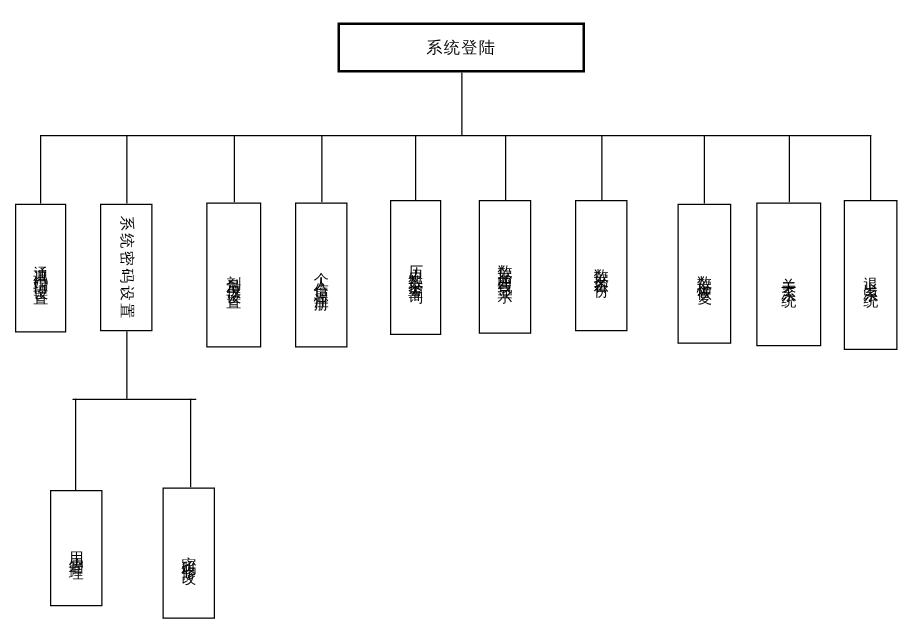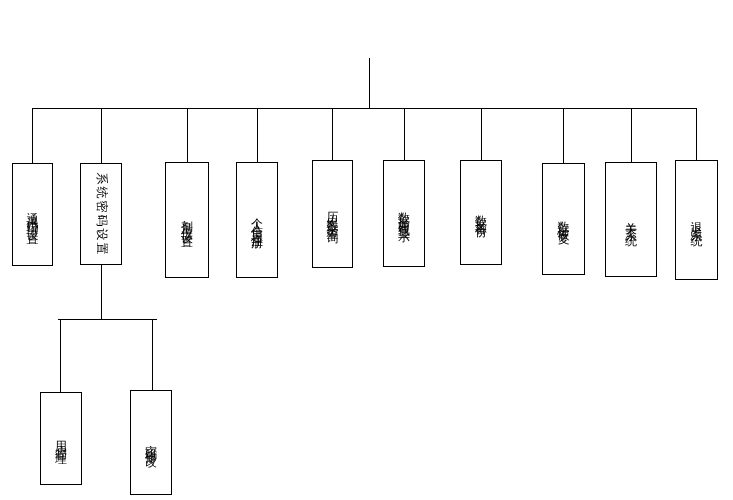--- a/index.html
+++ b/index.html
@@ -50,20 +50,23 @@
     font-size: 12px;
     letter-spacing: 2px;
     white-space: nowrap;
   }
 </style>
 </head>
 <body>
 
 <div id="canvas">
 
+  <div class="node root" style="left:270px; top:18px; width:198px; height:40px;">
+    <span>系统登陆</span>
+  </div>
 
   <div class="line v" style="left:369px; top:58px; height:50px;"></div>
 
   <div class="line h" style="left:32px; top:108px; width:665px;"></div>
 
   <div class="line v" style="left:32px;  top:108px; height:55px;"></div>
   <div class="line v" style="left:101px; top:108px; height:55px;"></div>
   <div class="line v" style="left:187px; top:108px; height:54px;"></div>
   <div class="line v" style="left:257px; top:108px; height:54px;"></div>
   <div class="line v" style="left:332px; top:108px; height:52px;"></div>

